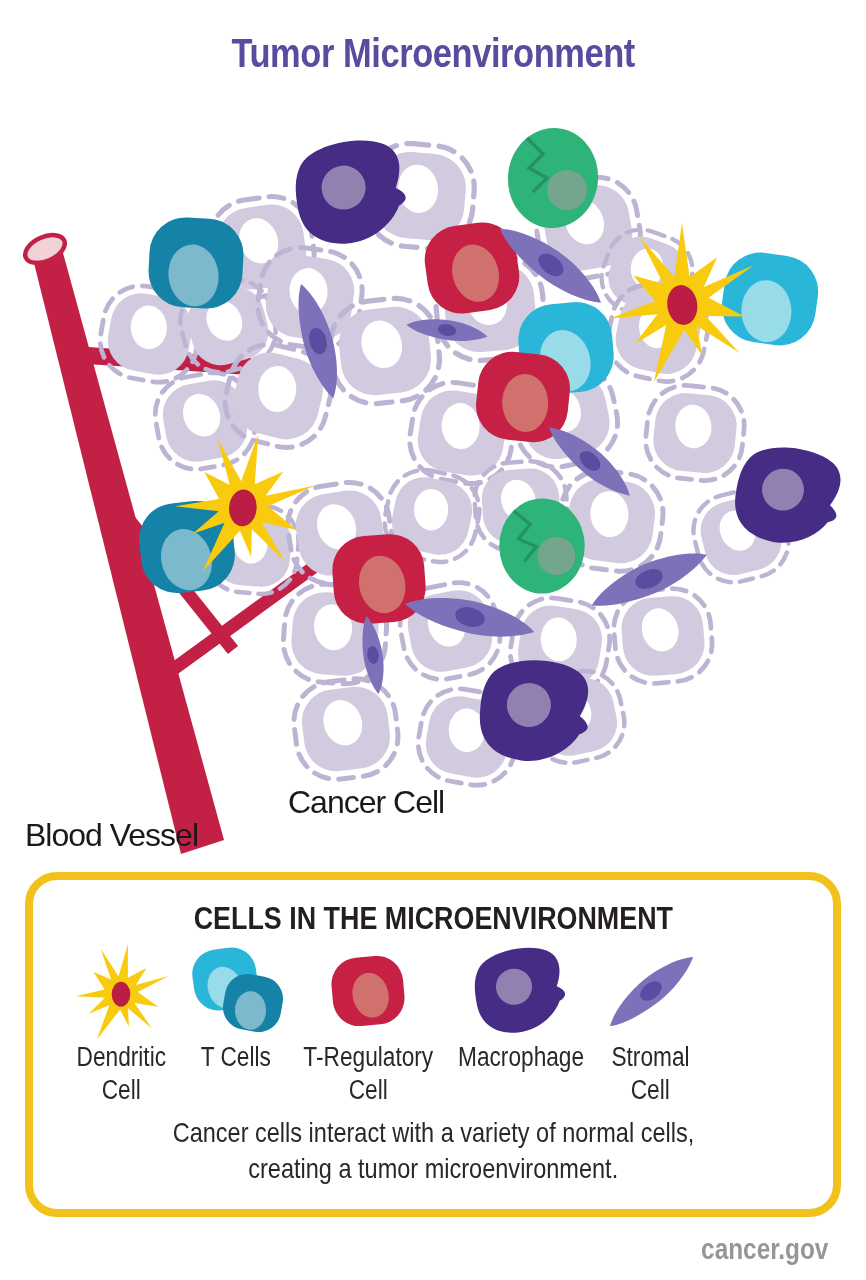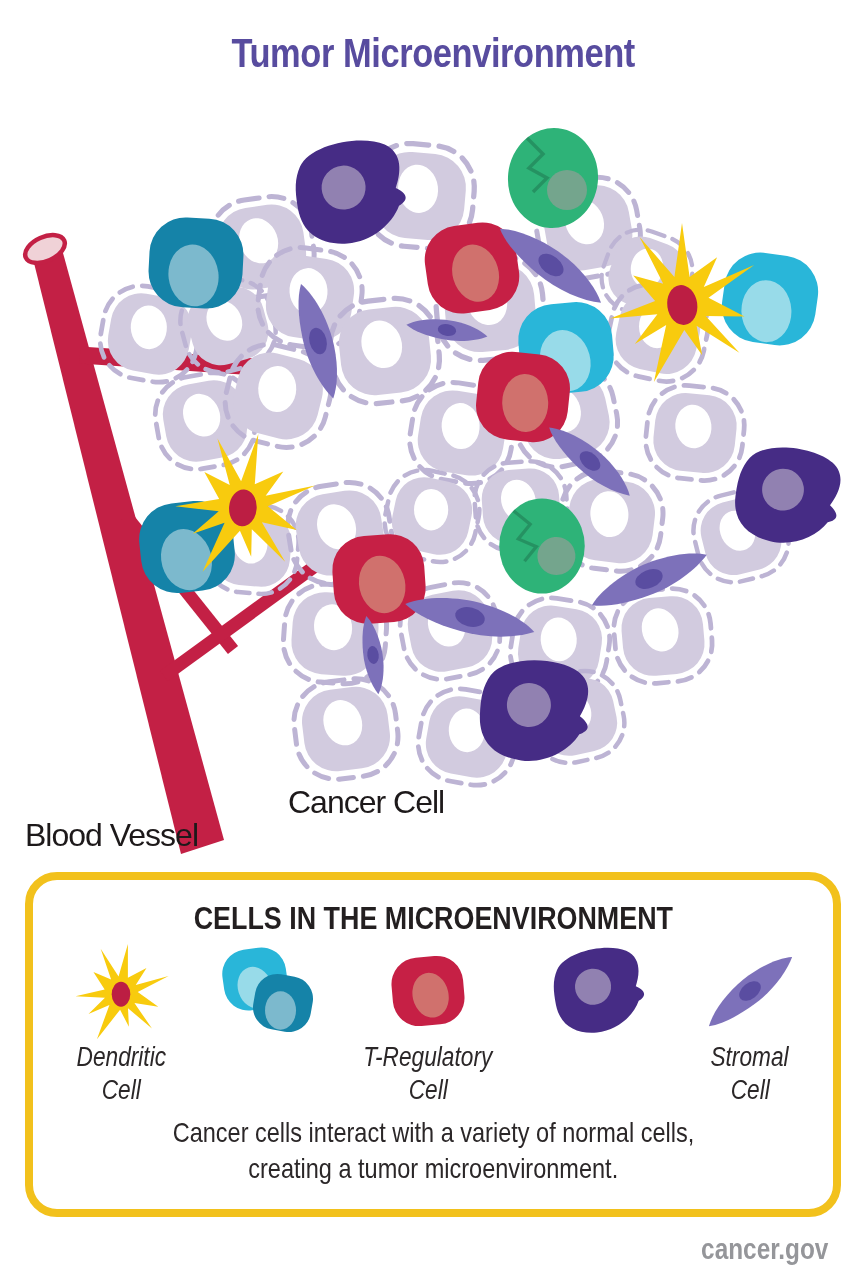--- a/index.html
+++ b/index.html
@@ -5,22 +5,22 @@
   html,body{margin:0;padding:0;background:#ffffff;}
   .page{position:relative;width:866px;height:1280px;background:#fff;overflow:hidden;
         font-family:"Liberation Sans",sans-serif;}
   .cond{display:inline-block;transform:scaleX(0.84);transform-origin:center;white-space:nowrap;}
   .title{position:absolute;top:30px;left:0;width:866px;text-align:center;
          font-size:41px;font-weight:bold;letter-spacing:-0.5px;text-decoration:underline;}
   .scene{position:absolute;top:0;left:0;}
   .legend{position:absolute;top:872px;left:25px;width:800px;height:329px;
           border:8px solid #f2c11c;background:#fff;}
   .legend-title{margin-top:20px;text-align:center;font-size:32px;font-weight:bold;color:#231f20;}
-  .legend-row{display:flex;justify-content:space-between;align-items:flex-start;
-              padding:0 28px;margin-top:4px;font-style:italic;}
+  .legend-row{display:flex;justify-content:flex-start;align-items:flex-start;
+              padding:0 28px;margin-top:4px;}
   .legend-item{display:flex;flex-direction:column;align-items:center;}
   .legend-item svg{display:block;}
   .li-label{font-size:27px;line-height:33px;color:#2b2728;text-align:center;}
   .caption{margin-top:8px;text-align:center;font-size:28px;line-height:36px;color:#2b2728;}
   .site{position:absolute;top:1233px;right:25px;font-size:29px;font-weight:bold;color:#95969a;}
   svg text{font-family:"Liberation Sans",sans-serif;}
 </style>
 </head>
 <body>
 
@@ -293,40 +293,48 @@
         <svg width="110" height="100">
             <g transform="translate(44,38) rotate(-8) scale(0.68)">
               <rect x="-47" y="-45" width="94" height="90" rx="36" fill="#29b6d9"></rect>
               <ellipse cx="-4" cy="12" rx="25" ry="31" fill="#98dbe9" transform="rotate(-10)"></ellipse>
             </g>
             <g transform="translate(72,62) rotate(10) scale(0.62)">
               <rect x="-47" y="-45" width="94" height="90" rx="36" fill="#1583a8"></rect>
               <ellipse cx="-4" cy="12" rx="25" ry="31" fill="#7cb9cd" transform="rotate(-10)"></ellipse>
             </g>
           </svg>
+        <div class="li-label">
+          <span class="cond">T Cells</span><br>
+          <span class="cond"></span>
+        </div>
       </div>
       <div class="legend-item">
         <svg width="130" height="100">
             <g transform="translate(65,50) rotate(-5) scale(0.78)">
               <rect x="-46" y="-44" width="92" height="88" rx="34" fill="#c62045"></rect>
               <ellipse cx="2" cy="6" rx="23" ry="29" fill="#d0716d" transform="rotate(-8)"></ellipse>
             </g>
           </svg>
         <div class="li-label">
           <span class="cond">T-Regulatory</span><br>
           <span class="cond">Cell</span>
         </div>
       </div>
       <div class="legend-item">
         <svg width="130" height="100">
             <g transform="translate(65,50) rotate(-5) scale(0.82)">
               <path d="M -50,-30 C -38,-52 14,-58 36,-46 C 54,-36 50,-16 44,-2 C 58,6 54,12 46,16 C 38,34 16,50 -8,50 C -34,50 -52,38 -55,12 C -57,-8 -56,-18 -50,-30 Z" fill="#462c85"></path>
               <circle cx="-8" cy="-6" r="22" fill="#9181b1"></circle>
             </g>
           </svg>
+        <div class="li-label">
+          <span class="cond">Macrophage</span><br>
+          <span class="cond"></span>
+        </div>
       </div>
       <div class="legend-item">
         <svg width="110" height="100">
             <g transform="translate(55,50) rotate(-38) scale(0.82)">
               <path d="M -66,3 C -48,-10 -16,-17 10,-16 C 34,-15 54,-9 66,-1 C 50,9 22,17 -6,16 C -32,15 -52,11 -66,3 Z" fill="#7d71ba"></path>
               <ellipse cx="0" cy="0" rx="15" ry="9.5" fill="#5a4da1"></ellipse>
             </g>
           </svg>
         <div class="li-label">
           <span class="cond">Stromal</span><br>

